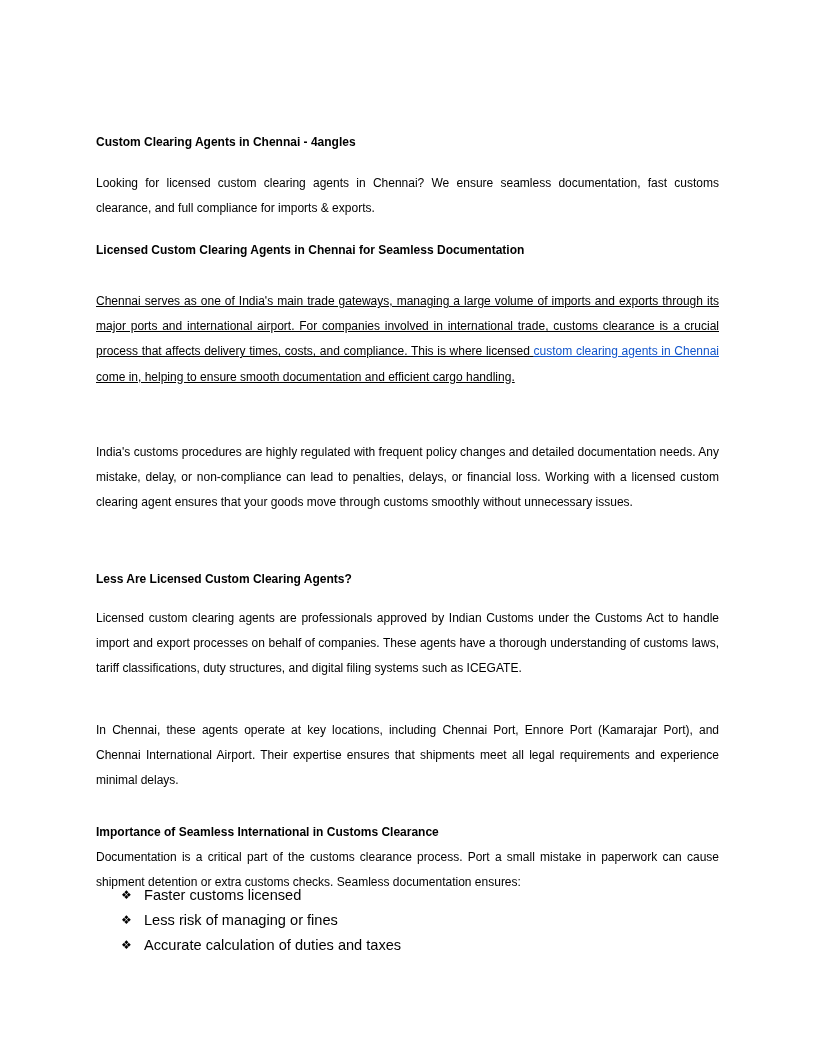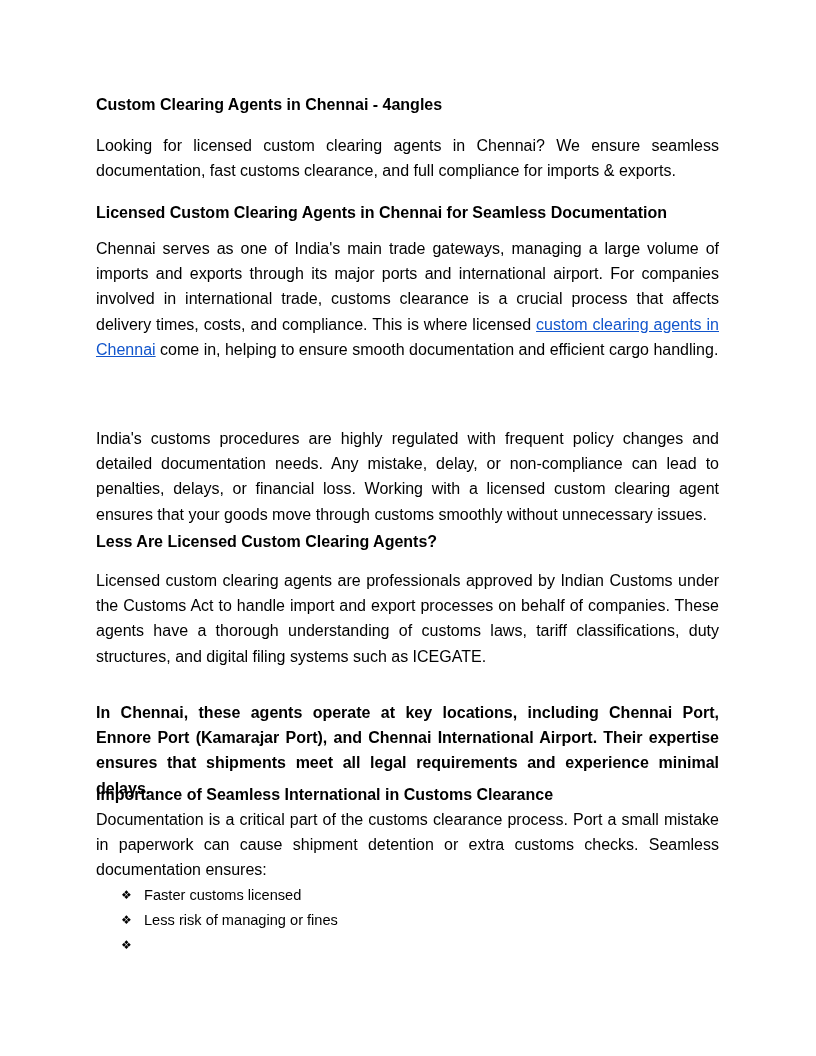--- a/index.html
+++ b/index.html
@@ -18,23 +18,24 @@
   .page {
     position: absolute;
     left: 96px;
     top: 0;
     width: 623px;
   }
   .line-block {
     position: absolute;
     left: 0;
     width: 623px;
-    font-size: 16px;
+    font-size: 12px;
     line-height: 25.2px;
     text-align: justify;
+    margin-top: 38px;
   }
   .bold { font-weight: bold; }
   .last-left { text-align-last: left; }
   a.link {
     color: #1155cc;
     text-decoration: underline;
   }
   .bullets {
     position: absolute;
     left: 0;
@@ -61,43 +62,44 @@
 <body>
 
 <div class="page">
 
   <div class="line-block bold" style="top:92px;">Custom Clearing Agents in Chennai - 4angles</div>
 
   <div class="line-block last-left" style="top:133px;">Looking for licensed custom clearing agents in Chennai? We ensure seamless documentation, fast customs clearance, and full compliance for imports &amp; exports.</div>
 
   <div class="line-block bold" style="top:200px;">Licensed Custom Clearing Agents in Chennai for Seamless Documentation</div>
 
-  <div class="line-block last-left" style="top:236px;">
+  <div class="line-block last-left" style="top:251px;text-decoration:underline;">
     <span>Chennai serves as one of India's main trade gateways, managing a large volume of imports and exports through its major ports and international airport. For companies involved in international trade, customs clearance is a crucial process that affects delivery times, costs, and compliance. This is where licensed </span><a class="link" href="#">custom clearing agents in Chennai</a><span> come in, helping to ensure smooth documentation and efficient cargo handling.</span>
   </div>
 
-  <div class="line-block last-left" style="top:426px;">India's customs procedures are highly regulated with frequent policy changes and detailed documentation needs. Any mistake, delay, or non-compliance can lead to penalties, delays, or financial loss. Working with a licensed custom clearing agent ensures that your goods move through customs smoothly without unnecessary issues.</div>
+  <div class="line-block last-left" style="top:402px;">India's customs procedures are highly regulated with frequent policy changes and detailed documentation needs. Any mistake, delay, or non-compliance can lead to penalties, delays, or financial loss. Working with a licensed custom clearing agent ensures that your goods move through customs smoothly without unnecessary issues.</div>
 
   <div class="line-block bold" style="top:529px;">Less Are Licensed Custom Clearing Agents?</div>
 
   <div class="line-block last-left" style="top:568px;">Licensed custom clearing agents are professionals approved by Indian Customs under the Customs Act to handle import and export processes on behalf of companies. These agents have a thorough understanding of customs laws, tariff classifications, duty structures, and digital filing systems such as ICEGATE.</div>
 
-  <div class="line-block last-left" style="top:700px;font-weight:bold;">In Chennai, these agents operate at key locations, including Chennai Port, Ennore Port (Kamarajar Port), and Chennai International Airport. Their expertise ensures that shipments meet all legal requirements and experience minimal delays.</div>
+  <div class="line-block last-left" style="top:680px;">In Chennai, these agents operate at key locations, including Chennai Port, Ennore Port (Kamarajar Port), and Chennai International Airport. Their expertise ensures that shipments meet all legal requirements and experience minimal delays.</div>
 
   <div class="line-block bold" style="top:782px;">Importance of Seamless International in Customs Clearance</div>
 
   <div class="line-block last-left" style="top:807px;">Documentation is a critical part of the customs clearance process. Port a small mistake in paperwork can cause shipment detention or extra customs checks. Seamless documentation ensures:</div>
 
   <ul class="bullets" style="top:883px;">
     <li>
       <span class="glyph">❖</span>
       <span>Faster customs licensed</span>
     </li>
     <li>
       <span class="glyph">❖</span>
       <span>Less risk of managing or fines</span>
     </li>
     <li>
       <span class="glyph">❖</span>
+      <span>Accurate calculation of duties and taxes</span>
     </li>
   </ul>
 
 </div>
 
 </body></html>

